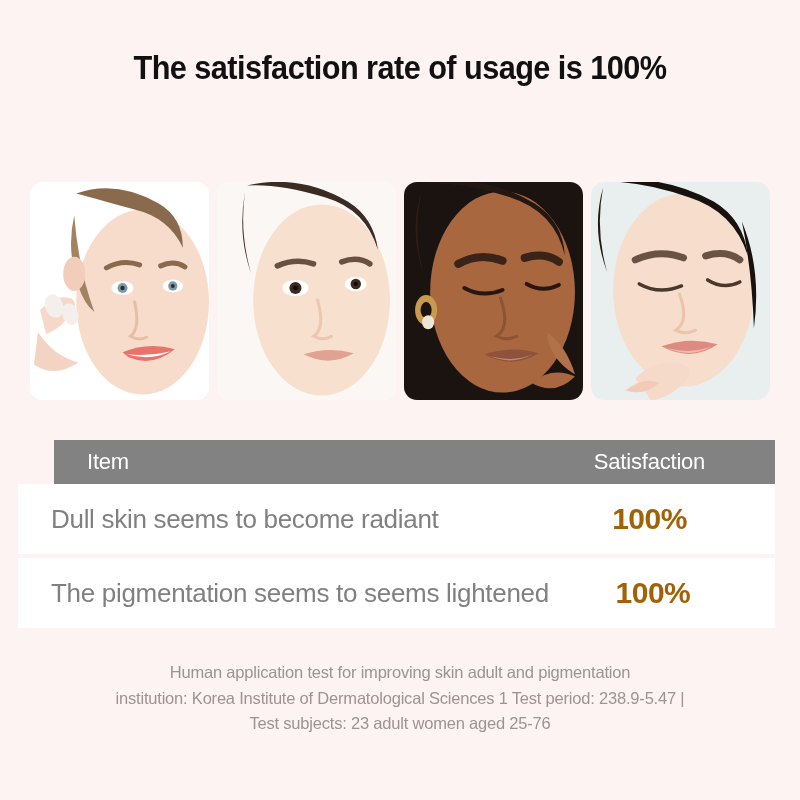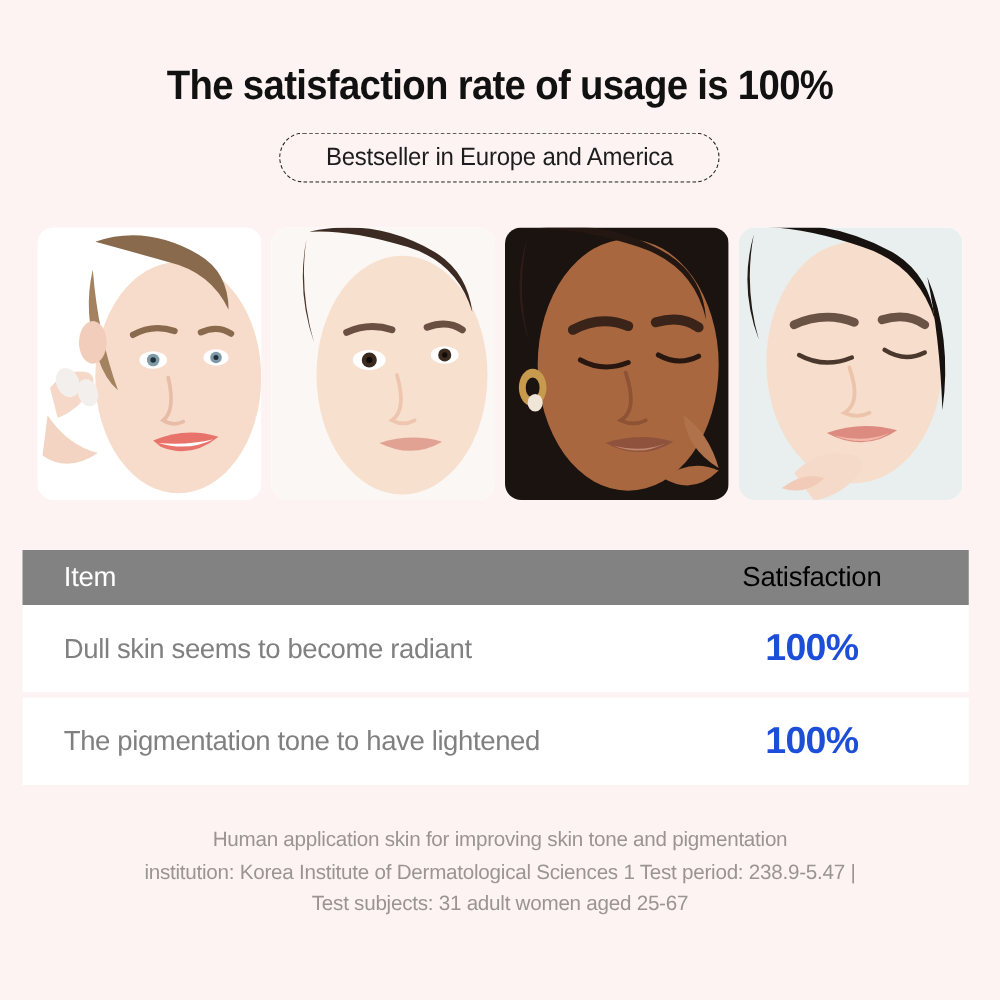--- a/index.html
+++ b/index.html
@@ -61,56 +61,56 @@
   .photo-card svg{display:block;width:100%;height:100%;}
 
   
   .table{
     position:absolute;left:18px;top:440px;
     width:757px;
   }
   .t-head{
     height:44px;
     background:#828282;
-    display:flex;align-items:center;
+    display:flex;align-items:center;margin-left:36px;
   }
   .t-head .c-item{
     flex:1 1 auto;
     padding-left:33px;
     color:#ffffff;
     font-size:22px;
     letter-spacing:-0.2px;
   }
   .t-head .c-sat{
     width:215px;
     text-align:center;
     padding-right:18px;
-    color:#000000;
+    color:#ffffff;
     font-size:22px;
     letter-spacing:-0.2px;
   }
   .t-row{
     height:70px;
     background:#ffffff;
     display:flex;align-items:center;
   }
   .t-gap{height:4px;background:#fdf3f3;}
   .t-row .c-item{
     flex:1 1 auto;
     padding-left:33px;
     color:#808080;
-    font-size:22px;
+    font-size:26px;
     letter-spacing:-0.3px;
     white-space:nowrap;
   }
   .t-row .c-sat{
     width:215px;
     text-align:center;
     padding-right:18px;
-    color:#1d4ed8;
+    color:#a16207;
     font-size:30px;
     font-weight:bold;
     letter-spacing:-0.5px;
   }
 
   
   .footnote{
     position:absolute;left:60px;top:660px;width:680px;
     text-align:center;
     color:#9c9393;
@@ -120,23 +120,20 @@
   }
   .footnote div{white-space:nowrap;}
 </style>
 </head>
 <body>
 
 <div class="page">
 
   <div class="title">The satisfaction rate of usage is 100%</div>
 
-  <div class="badge-wrap">
-    <div class="badge">Bestseller in Europe and America</div>
-  </div>
 
   <div class="photos">
 
     <div class="photo-card">
       <svg viewBox="0 0 178 218" preserveAspectRatio="xMidYMid slice">
         <rect width="178" height="218" fill="#ffffff"></rect>
         <ellipse cx="112" cy="120" rx="66" ry="92" fill="#f7dccc"></ellipse>
         <path d="M46 12 q40 -14 82 10 q24 14 24 44 q-14 -30 -48 -38 q-36 -10 -58 -16z" fill="#8a6a4c"></path>
         <path d="M44 34 q-8 34 4 70 q6 18 16 26 q-16 -44 -20 -96z" fill="#a3825f"></path>
         <ellipse cx="44" cy="92" rx="11" ry="17" fill="#f3cdbb"></ellipse>
@@ -228,25 +225,25 @@
     </div>
 
     <div class="t-row">
       <div class="c-item">Dull skin seems to become radiant</div>
       <div class="c-sat">100%</div>
     </div>
 
     <div class="t-gap"></div>
 
     <div class="t-row">
-      <div class="c-item">The pigmentation tone to have lightened</div>
+      <div class="c-item">The pigmentation seems to seems lightened</div>
       <div class="c-sat">100%</div>
     </div>
 
   </div>
 
   <div class="footnote">
-    <div>Human application skin for improving skin tone and pigmentation</div>
+    <div>Human application test for improving skin adult and pigmentation</div>
     <div>institution: Korea Institute of Dermatological Sciences 1 Test period: 238.9-5.47 |</div>
-    <div>Test subjects: 31 adult women aged 25-67</div>
+    <div>Test subjects: 23 adult women aged 25-76</div>
   </div>
 
 </div>
 
 </body></html>

